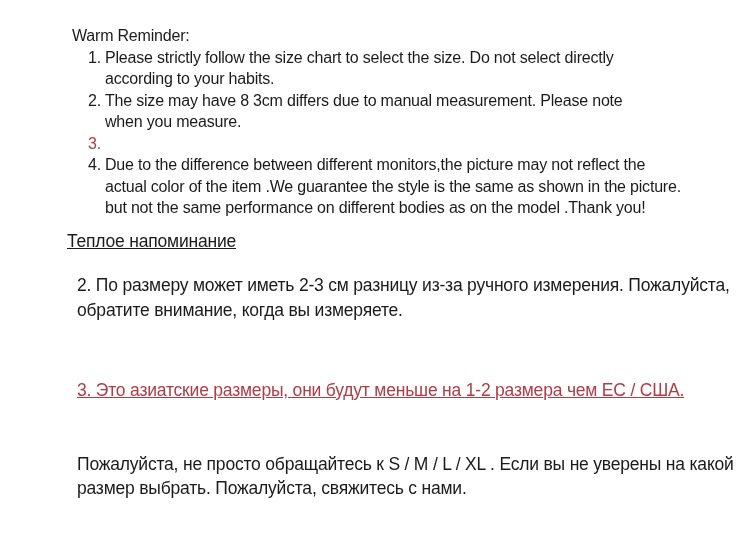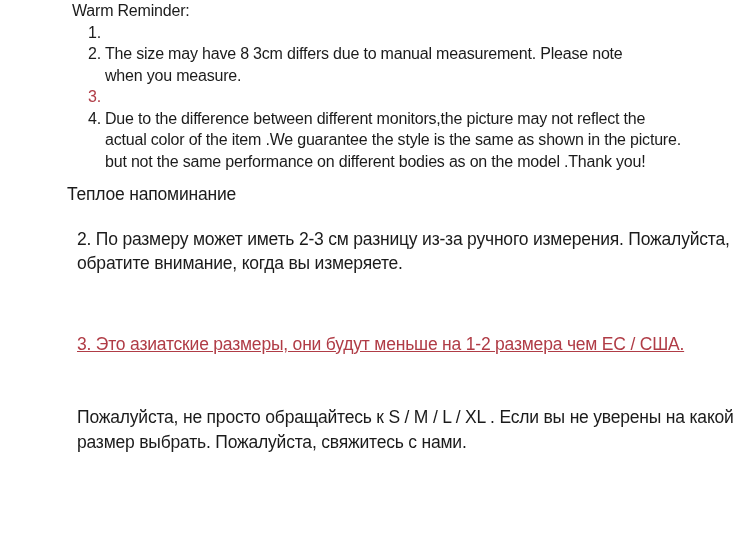--- a/index.html
+++ b/index.html
@@ -13,20 +13,21 @@
   }
   body {
     width: 750px;
     height: 556px;
     overflow: hidden;
     background: var(--bg);
     color: var(--ink);
     font-family: "Liberation Sans", "DejaVu Sans", sans-serif;
   }
   .page {
+    padding-top: 25px;
     box-sizing: border-box;
     width: 750px;
     height: 556px;
   }
 
   
   .section-en {
     margin-left: 72px;
     font-size: 16px;
     line-height: 21.5px;
@@ -60,20 +61,21 @@
   
   .section-ru {
     margin-left: 67px;
     margin-top: 10px;
     font-size: 17.5px;
     line-height: 24.5px;
     letter-spacing: -0.2px;
   }
   .ru-heading {
     white-space: pre;
+    text-decoration: underline;
   }
   .ru-items {
     margin-left: 10px;
   }
   .ru-item {
     white-space: pre;
   }
   .ru-item-1 { margin-top: 1px; }
   .ru-item-2 { margin-top: 20px; }
   .ru-item-3 { margin-top: 7px; }
@@ -92,20 +94,22 @@
 <body>
 
 <div class="page">
 
   <div class="section-en">
     <div class="en-heading">Warm Reminder:</div>
     <div class="en-list">
 
       <div class="en-item">
         <span class="en-num">1.</span>
+        <span class="en-text">Please strictly follow the size chart to select the size. Do not select directly
+according to your habits.</span>
       </div>
 
       <div class="en-item">
         <span class="en-num">2.</span>
         <span class="en-text">The size may have 8 3cm differs due to manual measurement. Please note
 when you measure.</span>
       </div>
 
       <div class="en-item">
         <span class="en-num red-text">3.</span>

